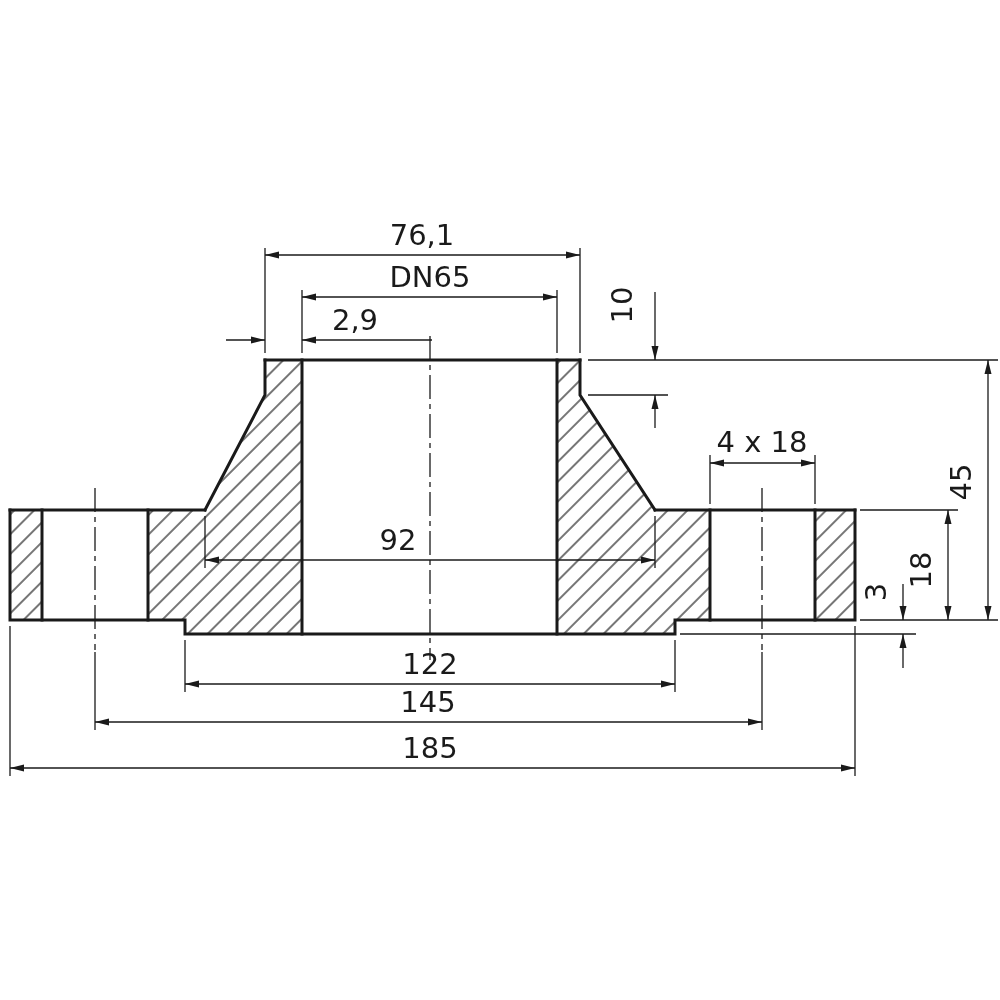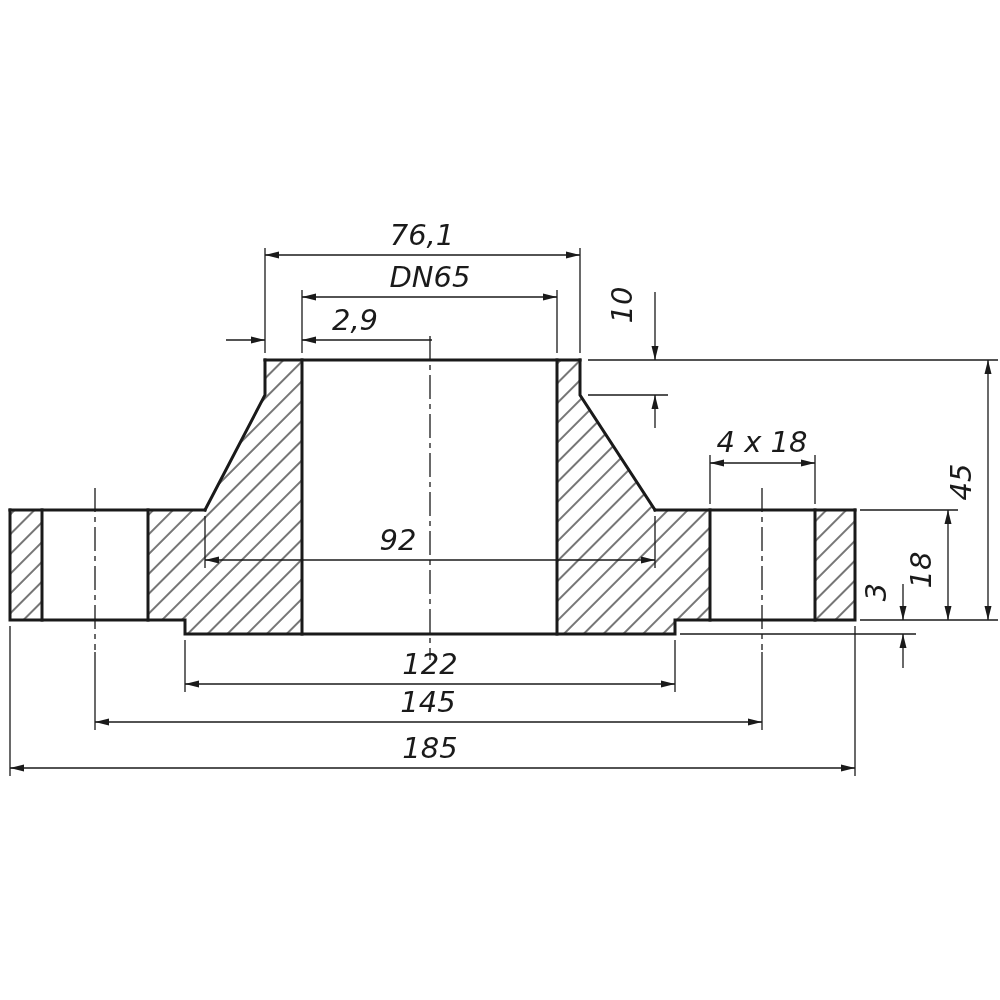--- a/index.html
+++ b/index.html
@@ -8,21 +8,20 @@
     background: #ffffff;
     width: 1000px;
     height: 1000px;
     overflow: hidden;
   }
   .stage {
     position: relative;
     width: 1000px;
     height: 1000px;
     background: #ffffff;
-    font-style: italic;
   }
   svg { display: block; }
   svg text {
     font-family: "DejaVu Sans", "Liberation Sans", sans-serif;
     font-size: 29px;
     fill: #1a1a1a;
   }
   .outline  { stroke: #1a1a1a; stroke-width: 3;   fill: none; stroke-linejoin: miter; stroke-linecap: square; }
   .thin     { stroke: #1a1a1a; stroke-width: 1.3; fill: none; stroke-linecap: butt; }
   .cline    { stroke: #1a1a1a; stroke-width: 1.3; fill: none; stroke-dasharray: 24 5 5 5; }

